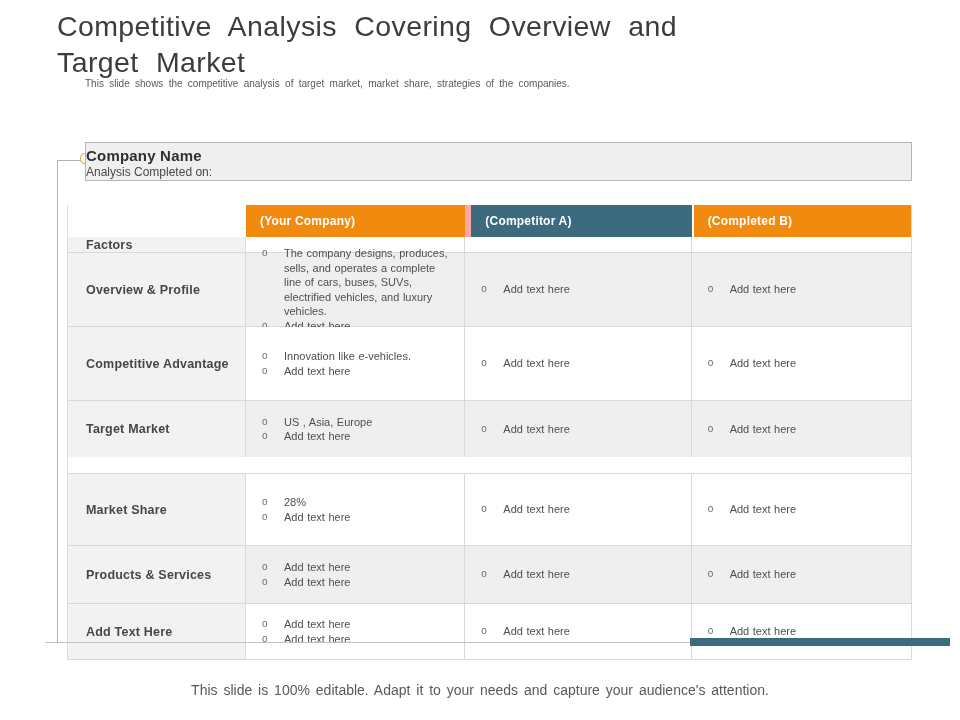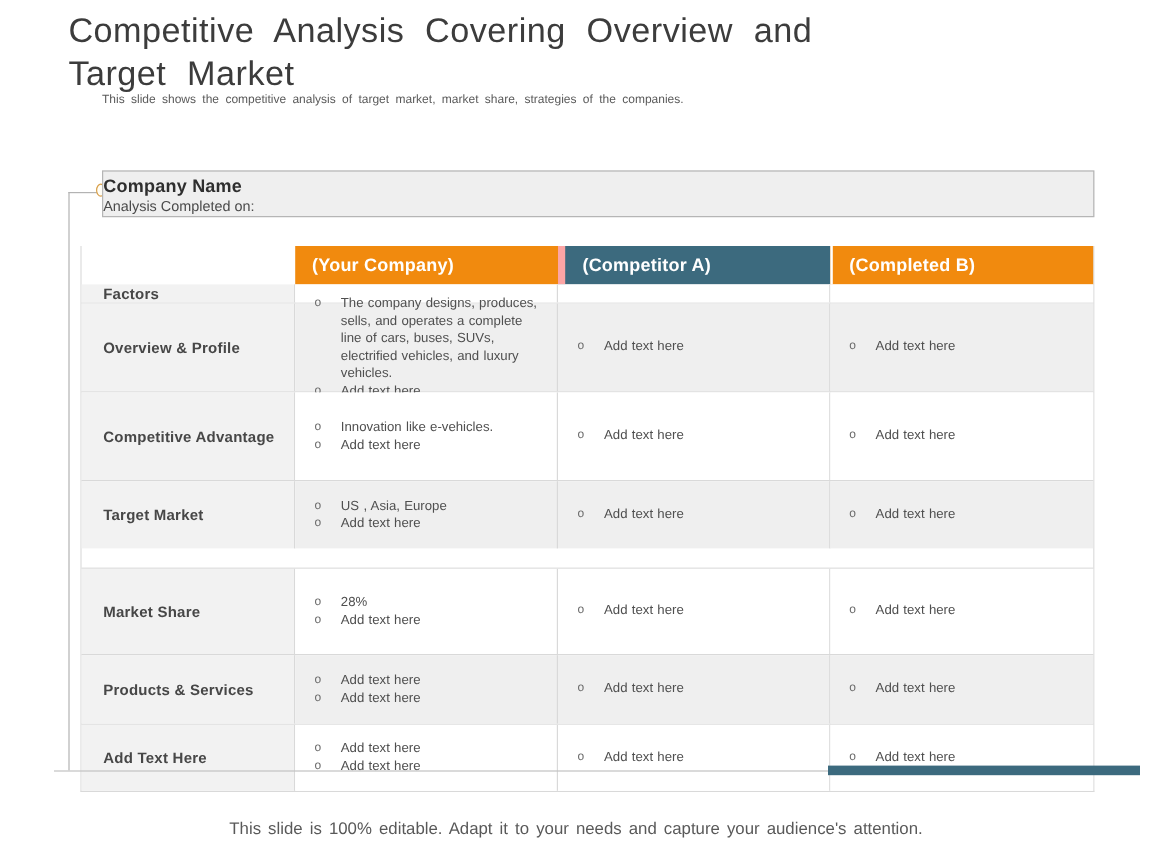--- a/index.html
+++ b/index.html
@@ -25,21 +25,21 @@
     background:#efefef; border:1px solid #b5b5b5; box-sizing:border-box; }
   .company-name { font-size:15px; font-weight:bold; color:#2f2f2f; margin-top:4px; letter-spacing:0.2px; }
   .company-sub { font-size:12px; color:#4a4a4a; margin-top:1px; }
 
   
   .comp-table { position:absolute; left:67px; top:205px; width:845px;
     border-left:1px solid #dcdcdc; border-right:1px solid #dcdcdc; border-bottom:1px solid #d9d9d9; box-sizing:border-box; }
   .t-header-row { display:flex; height:32px; }
   .t-corner { width:178px; flex:none; }
   .t-col-head { display:flex; align-items:center; padding-left:14px; box-sizing:border-box;
-    color:#ffffff; font-weight:bold; font-size:15px; letter-spacing:0.2px; }
+    color:#ffffff; font-weight:bold; font-size:12px; letter-spacing:0.2px; }
   .t-col-head.c0 { width:220px; }
   .t-col-head.c1 { width:227px; border-left:6px solid #fca5a5; }
   .t-col-head.c2 { width:220px; border-left:2px solid #ffffff; }
 
   #table-body .t-row { display:flex; box-sizing:border-box; }
   #table-body .t-row + .t-row { border-top:1px solid #d9d9d9; }
   #table-body .t-row:nth-child(1){ height:15px; }
   #table-body .t-row:nth-child(2){ height:74px; }
   #table-body .t-row:nth-child(3){ height:74px; }
   #table-body .t-row:nth-child(4){ height:57px; }

